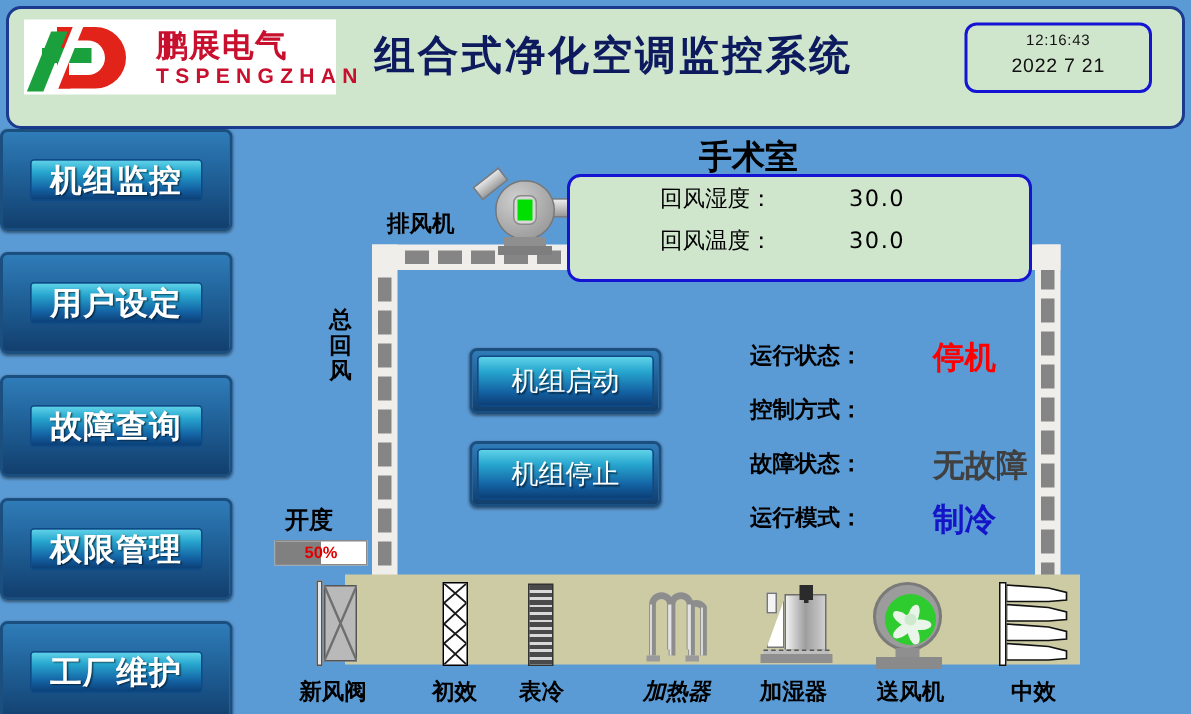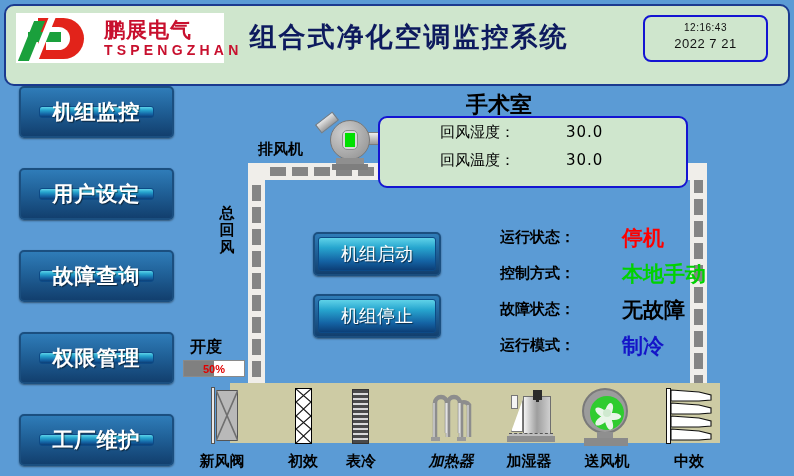--- a/index.html
+++ b/index.html
@@ -96,22 +96,22 @@
     border-radius: 8px;
     background: #cfe6cd;
     text-align: center;
     color: #111;
   }
   #clock-time { font-size: 10px; margin-top: 5px; letter-spacing: 0.5px; }
   #clock-date { font-size: 13px; margin-top: 3px; letter-spacing: 0.5px; }
 
   
   .nav-btn {
-    position: absolute; left: 19px;
-    width: 155px; height: 52px;
+    position: absolute; left: 0;
+    width: 155px; height: 68px;
     border-radius: 5px;
     background: linear-gradient(180deg,#2f7cb8 0%,#1f5f96 48%,#123f6e 100%);
     border: 2px solid #1b4f80;
     box-shadow: 0 1px 2px rgba(0,0,0,.45);
     padding: 18px;
   }
   .nav-btn .face {
     width: 100%; height: 100%;
     border-radius: 3px;
     background: linear-gradient(180deg,#5fd2e8 0%,#27a6cf 30%,#1463a4 72%,#0c3f77 100%);
@@ -424,25 +424,24 @@
         <span class="lbl">机组停止</span>
       </div>
   </div>
 
   <div class="st-row" style="top:228px">
     <span class="st-k">运行状态：</span>
     <span class="st-v" id="sv0" style="color: rgb(255, 0, 0);">停机</span>
   </div>
   <div class="st-row" style="top:264px">
     <span class="st-k">控制方式：</span>
-    <span class="st-v" id="sv1" style="color: rgb(0, 210, 0);">本地手动</span>
   </div>
   <div class="st-row" style="top:300px">
     <span class="st-k">故障状态：</span>
-    <span class="st-v" id="sv2" style="color: #000000;">无故障</span>
+    <span class="st-v" id="sv2" style="color: #404040;">无故障</span>
   </div>
   <div class="st-row" style="top:336px">
     <span class="st-k">运行模式：</span>
     <span class="st-v" id="sv3" style="color: rgb(20, 20, 200);">制冷</span>
   </div>
 
   <div id="open-label">开度</div>
   <div id="open-bar">
     <div id="open-fill" style="width: 50%;"></div>
     <div id="open-txt">50%</div>

